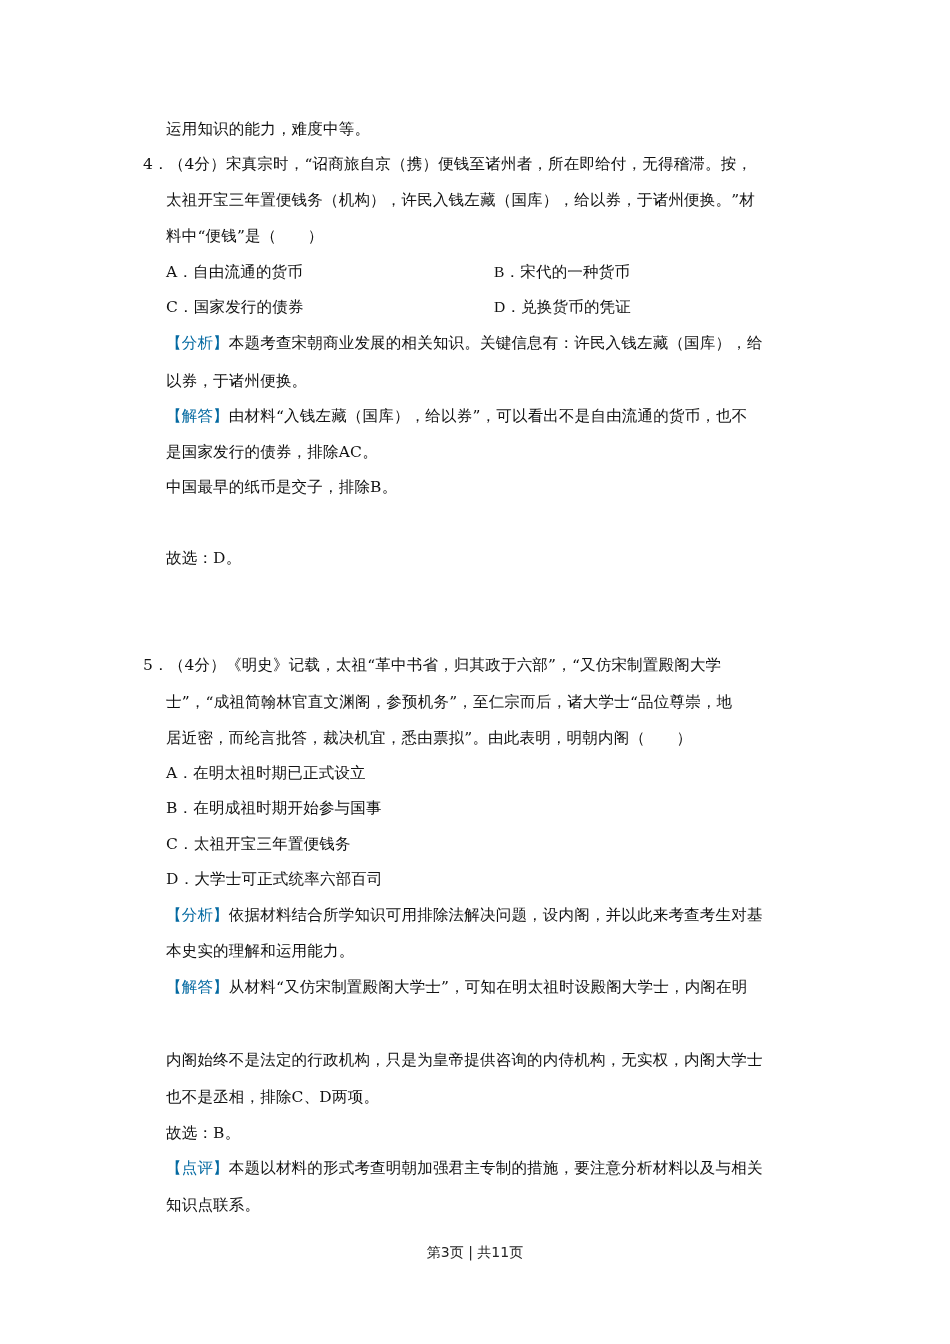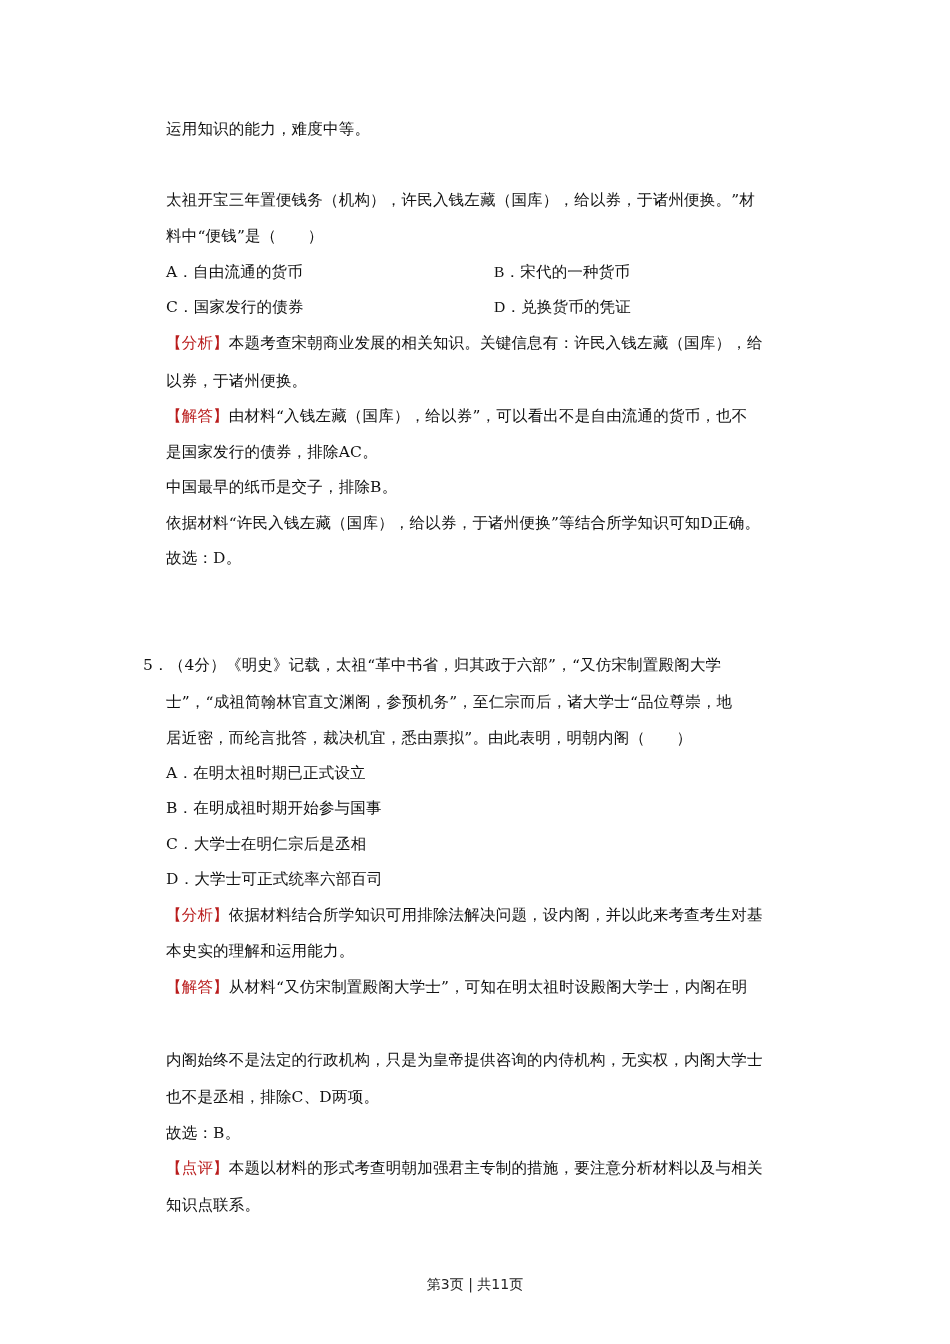--- a/index.html
+++ b/index.html
@@ -23,42 +23,44 @@
     .line {
       position: absolute;
       font-size: 15.5px;
       line-height: 20px;
       white-space: nowrap;
       letter-spacing: 0.2px;
     }
     .indent { left: 166px; }
     .qnum { left: 143px; }
     .label {
-      color: #b91c1c;
+      color: #0369a1;
     }
     .opt-col2 { left: 494px; font-family: Liberation Serif, serif; }
     .footer {
       position: absolute;
       top: 1244px;
       left: 0;
       width: 950px;
       text-align: center;
       font-family: "DejaVu Sans", "Liberation Sans", sans-serif;
       font-size: 14px;
       color: #222;
-      margin-top: 32px;
     }
   </style>
 </head>
 <body>
 
 <div class="page">
 
   <div class="line indent" style="top:119px">运用知识的能力，难度中等。</div>
 
+  <div class="line qnum" style="top:154px">
+    <span>4．</span><span>（4分）宋真宗时，“诏商旅自京（携）便钱至诸州者，所在即给付，无得稽滞。按，</span>
+  </div>
   <div class="line indent" style="top:190px">太祖开宝三年置便钱务（机构），许民入钱左藏（国库），给以券，于诸州便换。”材</div>
   <div class="line indent" style="top:226px">料中“便钱”是（　　）</div>
 
   <div class="line indent" style="top:262px">
     <span>A．</span><span>自由流通的货币</span>
   </div>
   <div class="line opt-col2" style="top:262px">
     <span>B．</span><span>宋代的一种货币</span>
   </div>
   <div class="line indent" style="top:297px">
@@ -71,38 +73,37 @@
   <div class="line indent" style="top:333px">
     <span class="label">【分析】</span><span>本题考查宋朝商业发展的相关知识。关键信息有：许民入钱左藏（国库），给</span>
   </div>
   <div class="line indent" style="top:371px">以券，于诸州便换。</div>
 
   <div class="line indent" style="top:406px">
     <span class="label">【解答】</span><span>由材料“入钱左藏（国库），给以券”，可以看出不是自由流通的货币，也不</span>
   </div>
   <div class="line indent" style="top:442px">是国家发行的债券，排除AC。</div>
   <div class="line indent" style="top:477px">中国最早的纸币是交子，排除B。</div>
-  <div class="line indent" style="top:513px">依据材料“许民入钱左藏（国库），给以券，于诸州便换”等结合所学知识可知D正确。</div>
   <div class="line indent" style="top:548px">故选：D。</div>
 
 
   <div class="line qnum" style="top:655px">
     <span>5．</span><span>（4分）《明史》记载，太祖“革中书省，归其政于六部”，“又仿宋制置殿阁大学</span>
   </div>
   <div class="line indent" style="top:692px">士”，“成祖简翰林官直文渊阁，参预机务”，至仁宗而后，诸大学士“品位尊崇，地</div>
   <div class="line indent" style="top:728px">居近密，而纶言批答，裁决机宜，悉由票拟”。由此表明，明朝内阁（　　）</div>
 
   <div class="line indent" style="top:763px">
     <span>A．</span><span>在明太祖时期已正式设立</span>
   </div>
   <div class="line indent" style="top:798px">
     <span>B．</span><span>在明成祖时期开始参与国事</span>
   </div>
   <div class="line indent" style="top:834px">
-    <span>C．</span><span>大学士在明仁宗后是丞相</span>
+    <span>C．</span><span>太祖开宝三年置便钱务</span>
   </div>
   <div class="line indent" style="top:869px">
     <span>D．</span><span>大学士可正式统率六部百司</span>
   </div>
 
   <div class="line indent" style="top:905px">
     <span class="label">【分析】</span><span>依据材料结合所学知识可用排除法解决问题，设内阁，并以此来考查考生对基</span>
   </div>
   <div class="line indent" style="top:941px">本史实的理解和运用能力。</div>
 

